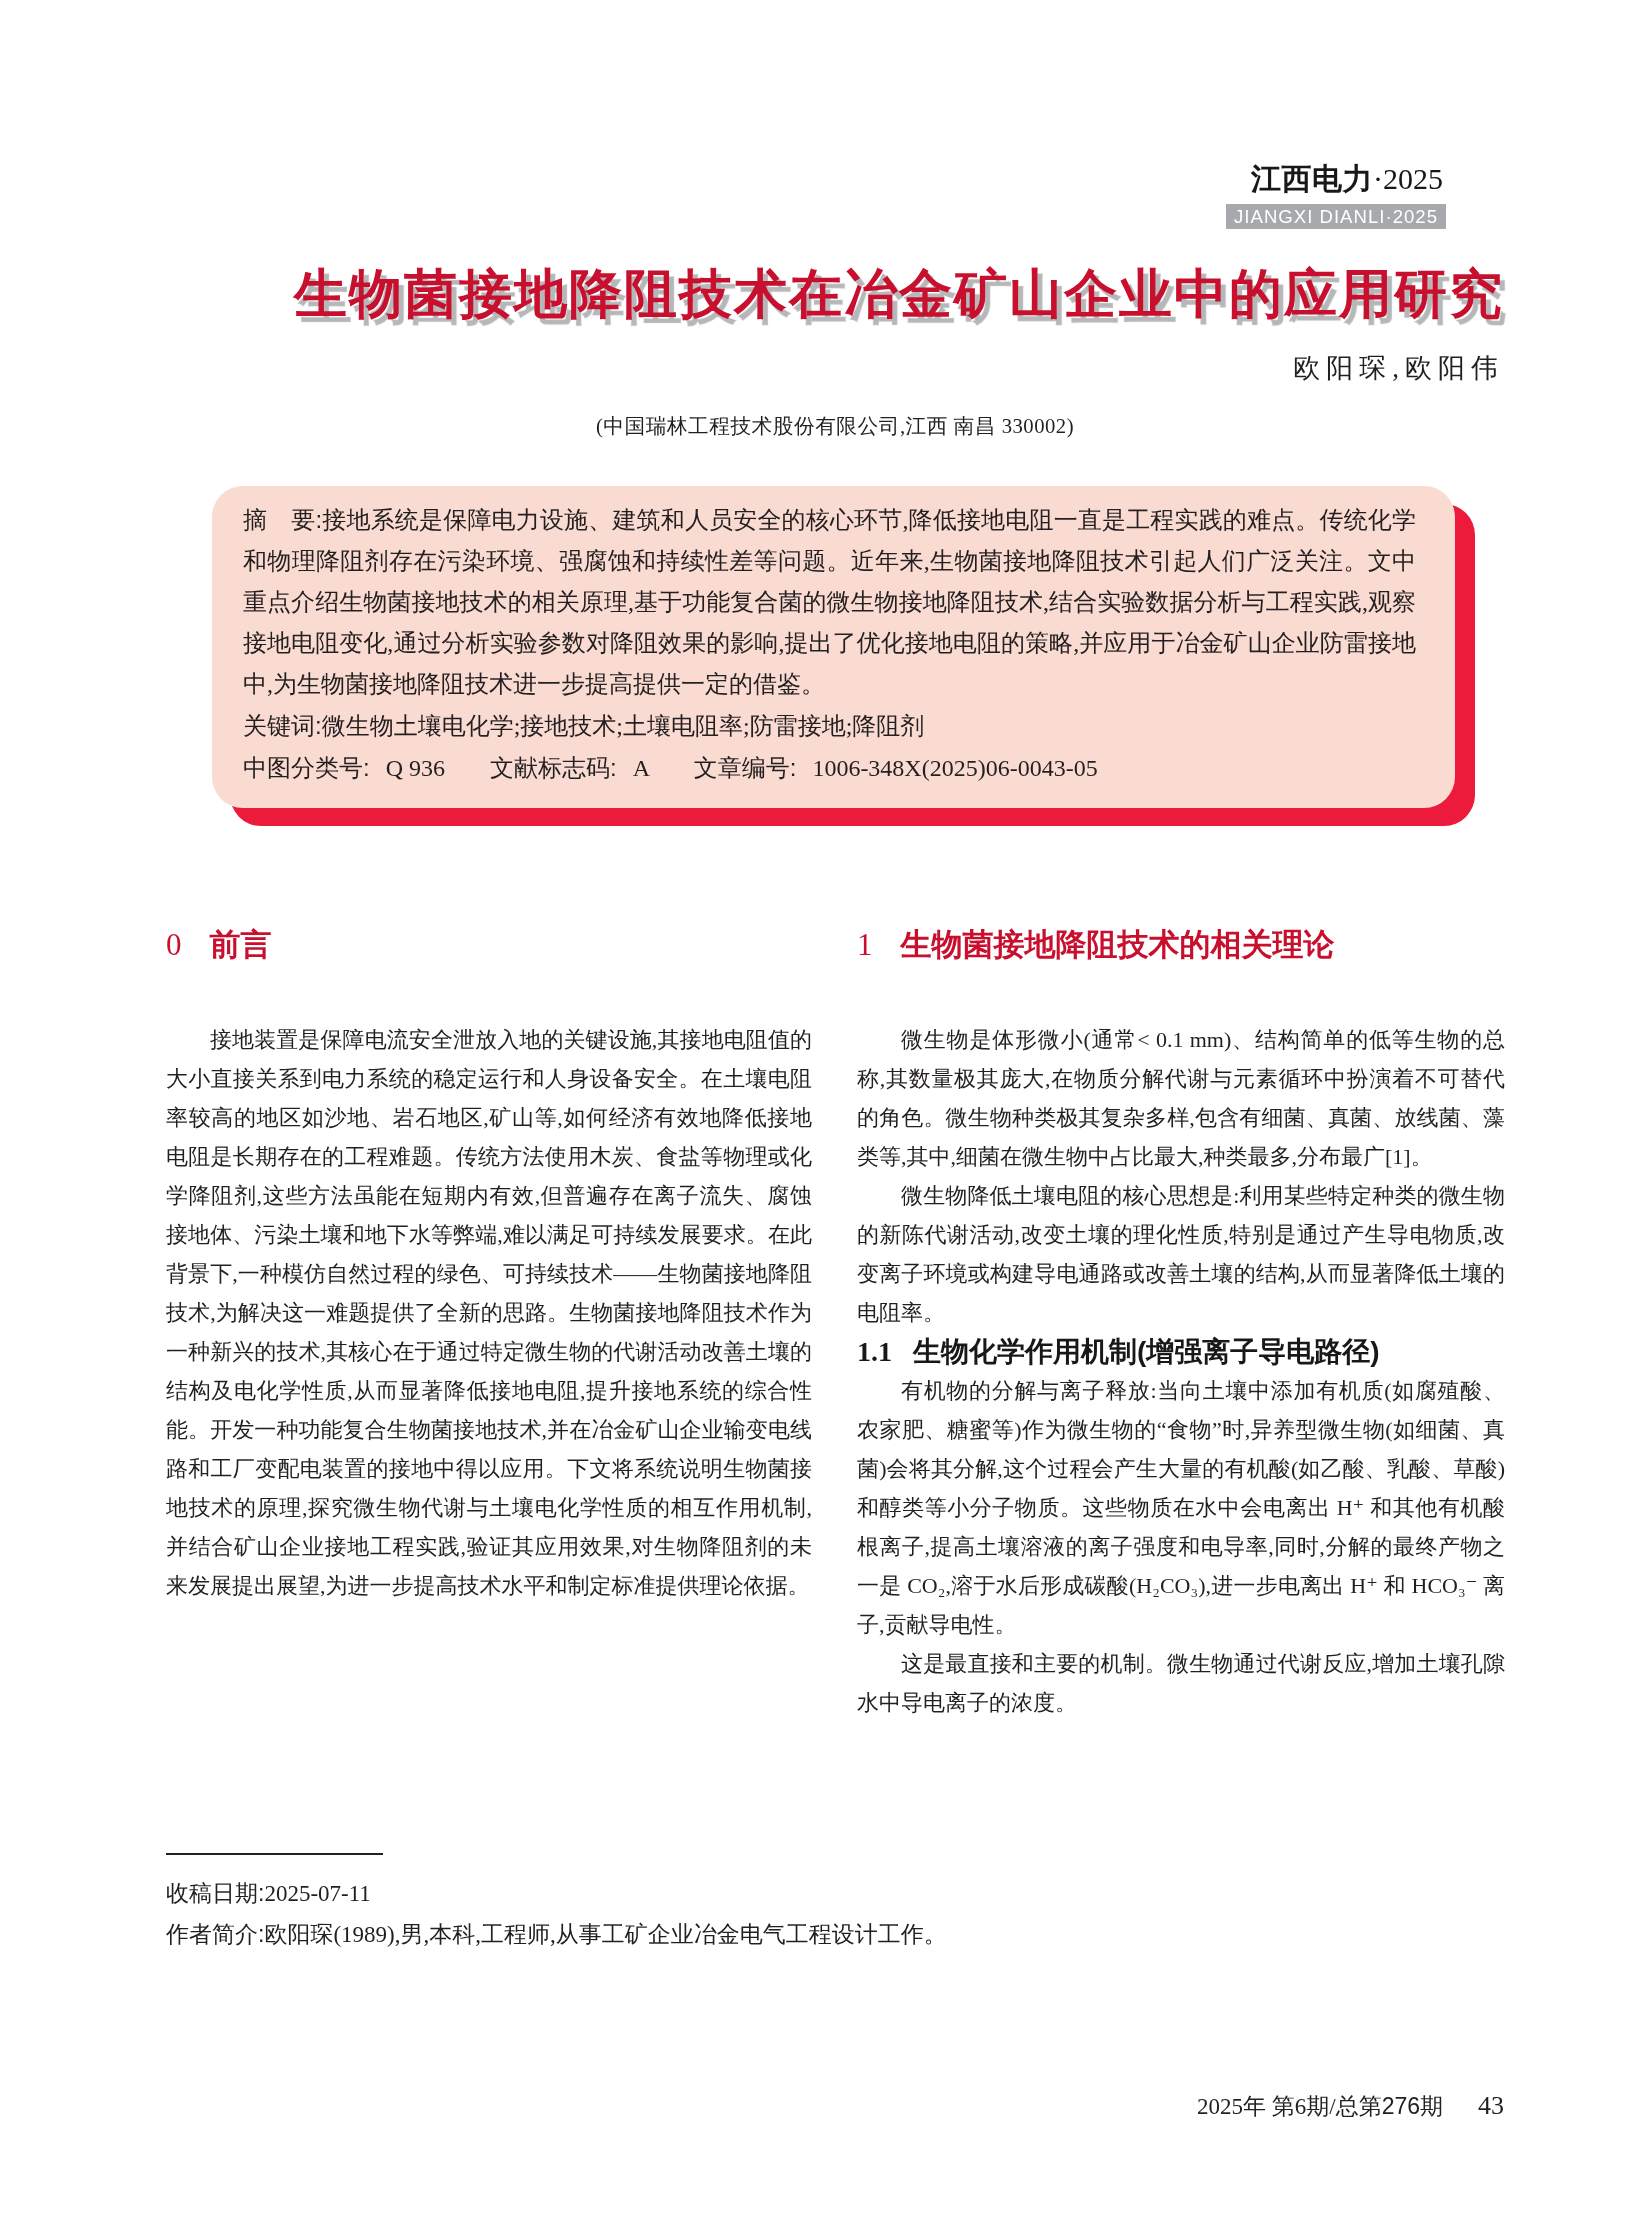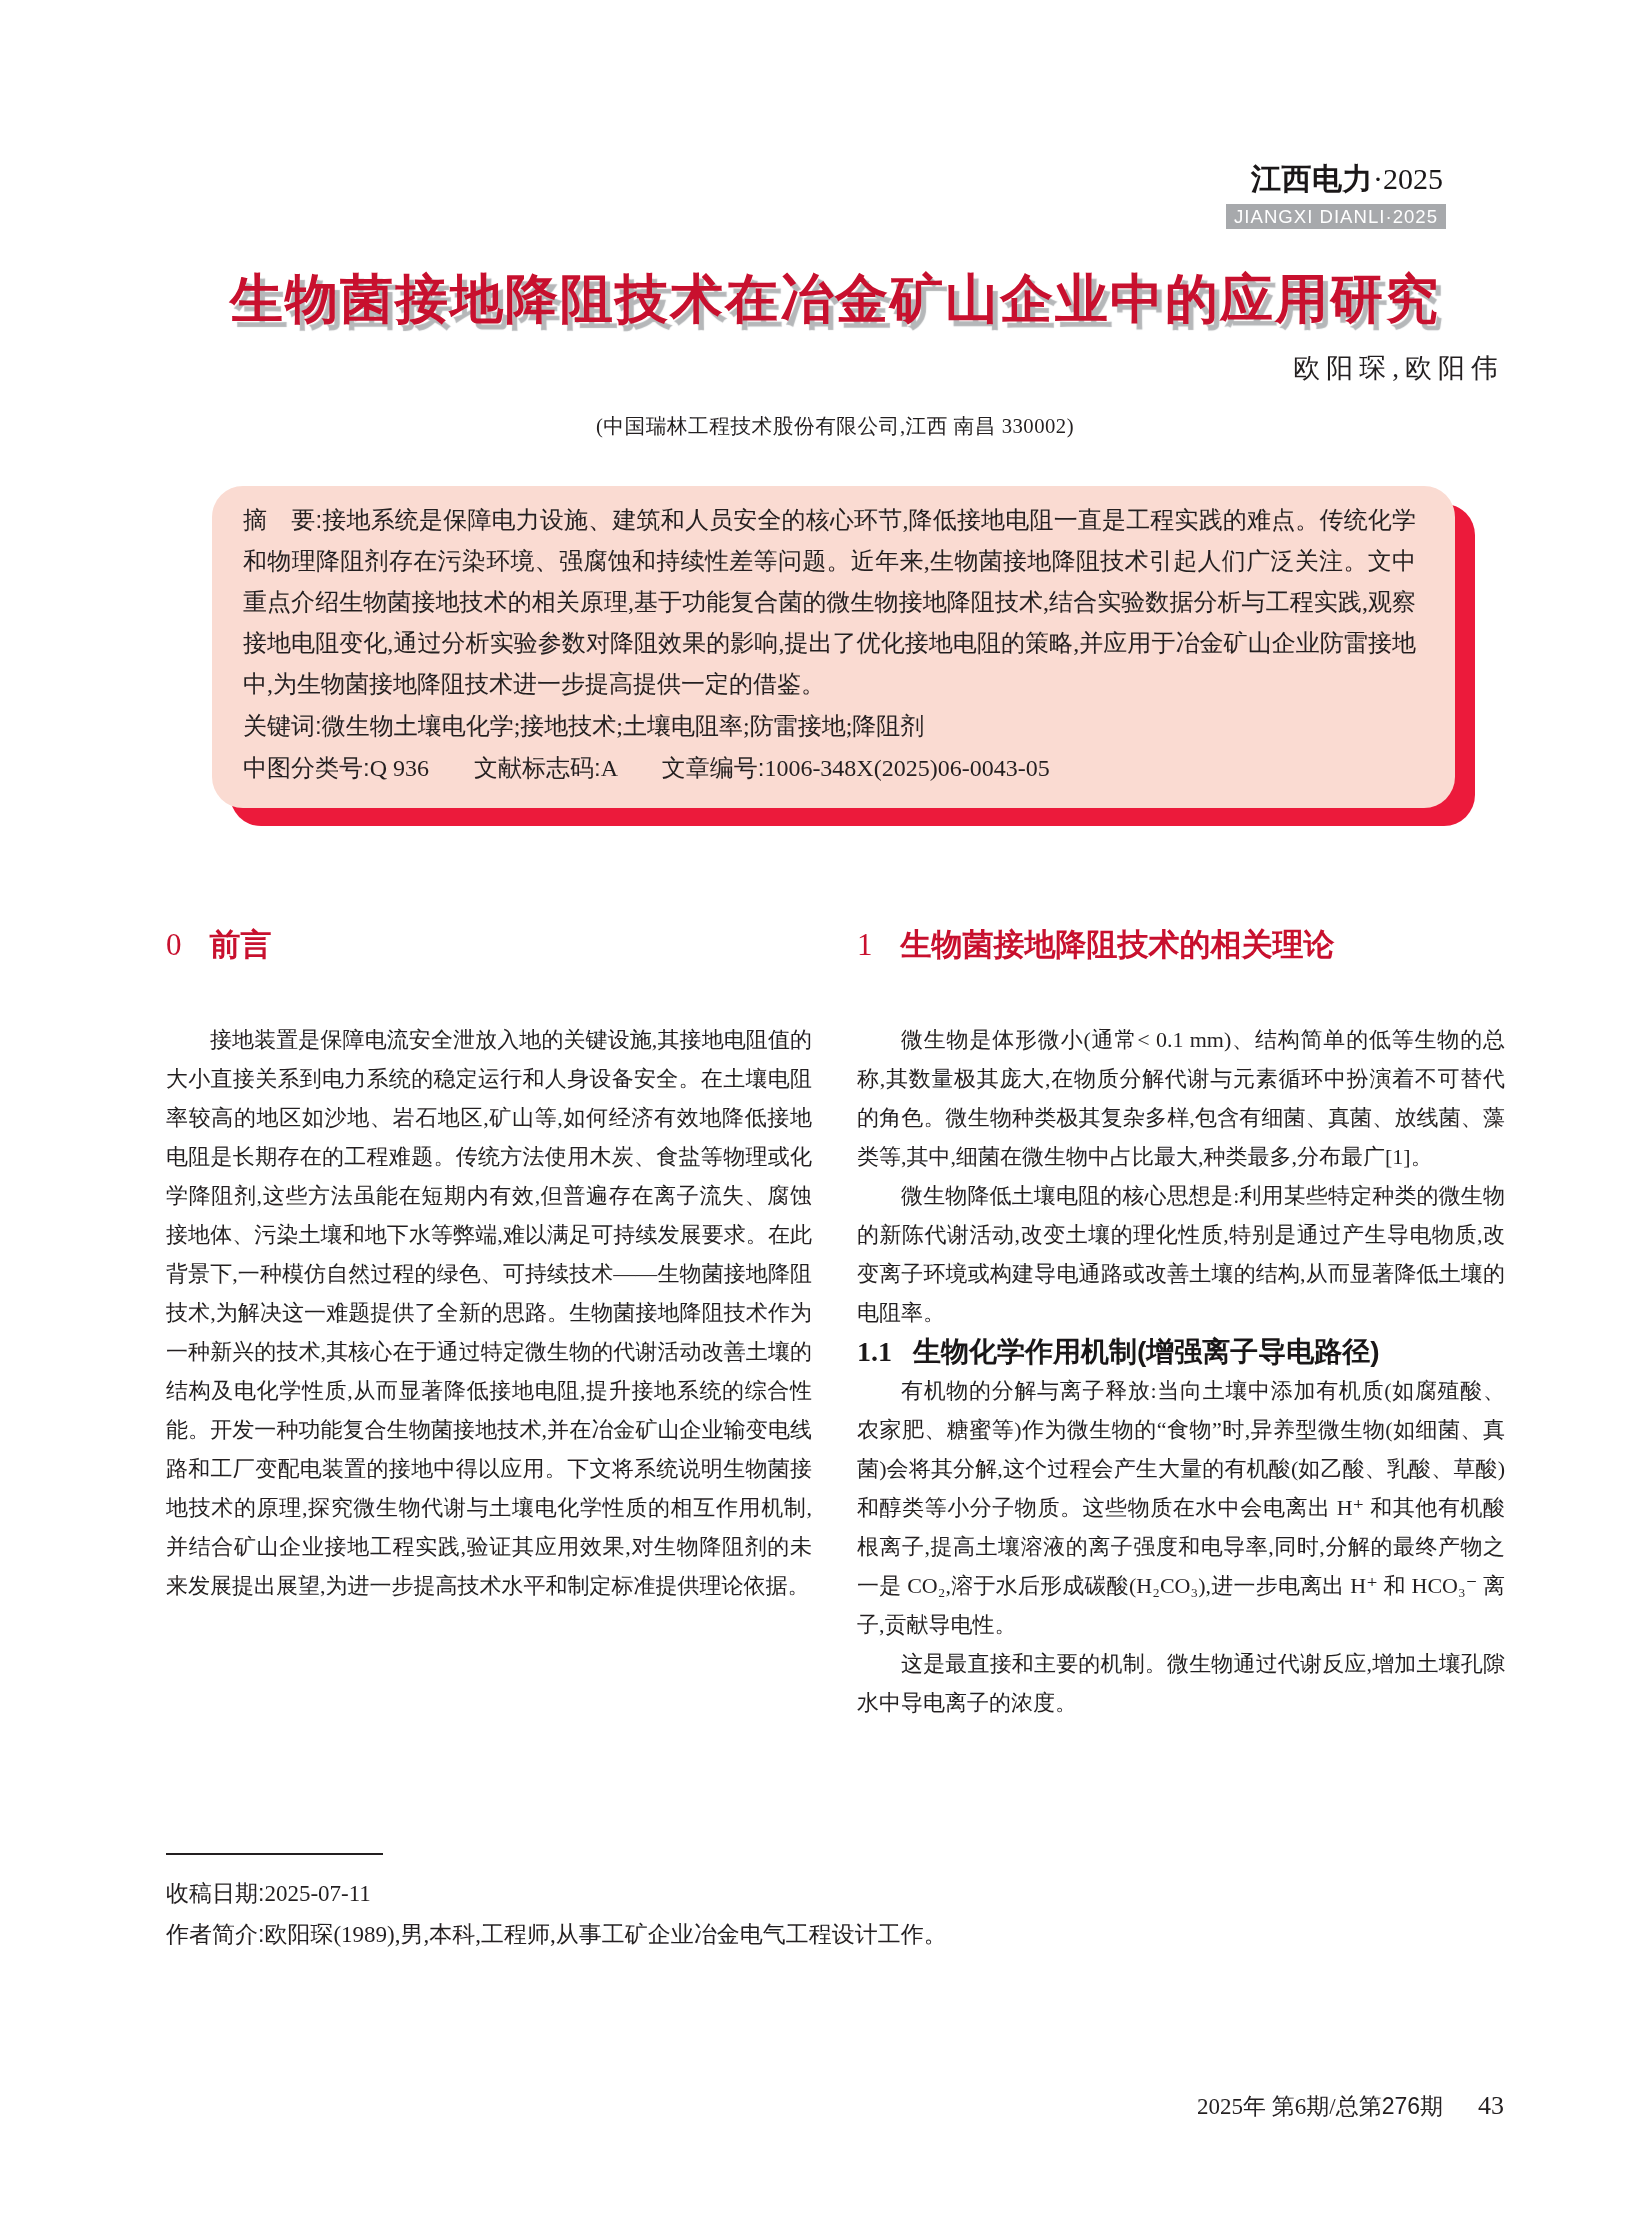--- a/index.html
+++ b/index.html
@@ -27,22 +27,22 @@
     position: absolute; top: 204px; right: 199px;
     background: var(--badge_gray, #a7a9ac); color: #ffffff;
     font-family: "Liberation Sans", "DejaVu Sans", sans-serif;
     font-size: 18.6px; line-height: 25px; padding: 0 8px; letter-spacing: 1px;
     white-space: nowrap;
   }
 
   
   .title {
     position: absolute; left: 166px; top: 272px; width: 1338px; margin: 0;
-    text-align: center; white-space: nowrap;
-    font-family: Liberation Sans, sans-serif;
+    text-align: right; white-space: nowrap;
+    font-family: Liberation Mono, monospace;
     font-weight: 900; font-size: 53px; line-height: 1; letter-spacing: 2px;
     color: var(--title_red, #c8102e);
     text-shadow: 5px 6px 1px var(--shadow_gray, #b5b7b9);
   }
   .authors {
     position: absolute; left: 166px; top: 352px; width: 1338px;
     text-align: right; font-size: 27px; line-height: 1.2; letter-spacing: 6px;
   }
   .affiliation {
     position: absolute; left: 166px; top: 414px; width: 1338px;
@@ -57,21 +57,21 @@
   }
   .abstract-box {
     position: absolute; left: 0; top: 0; width: 1243px; height: 322px;
     background: var(--box_pink, #fadbd2); border-radius: 31px;
     box-sizing: border-box; padding: 13px 39px 0 31px;
     font-size: 24px; line-height: 41px;
   }
   .abs-text { text-align: justify; }
   .b-label { font-family: "Liberation Sans", "DejaVu Sans", sans-serif; font-weight: normal; }
   .abs-meta .gap { margin-left: 39px; }
-  .abs-meta .meta-val { margin-left: 0; }
+  .abs-meta .meta-val { margin-left: 16px; }
 
   
   .column { position: absolute; top: 927px; }
   .col-left  { left: 166px;  width: 646px; }
   .col-right { left: 857px; width: 648px; }
   .sec-heading {
     height: 35px; line-height: 35px; margin-bottom: 58px; white-space: nowrap;
     color: var(--heading_red, #c8102e); font-size: 31px;
   }
   .sec-heading .num { font-family: "Liberation Serif", serif; margin-right: 28px; }

